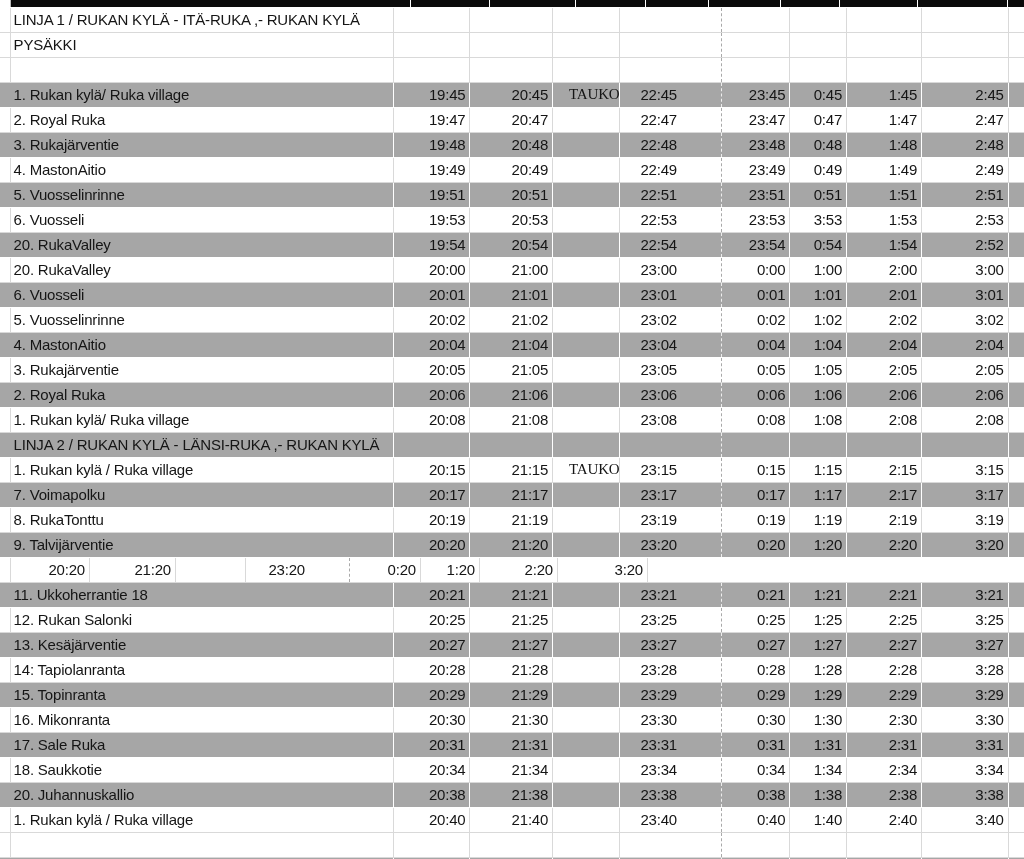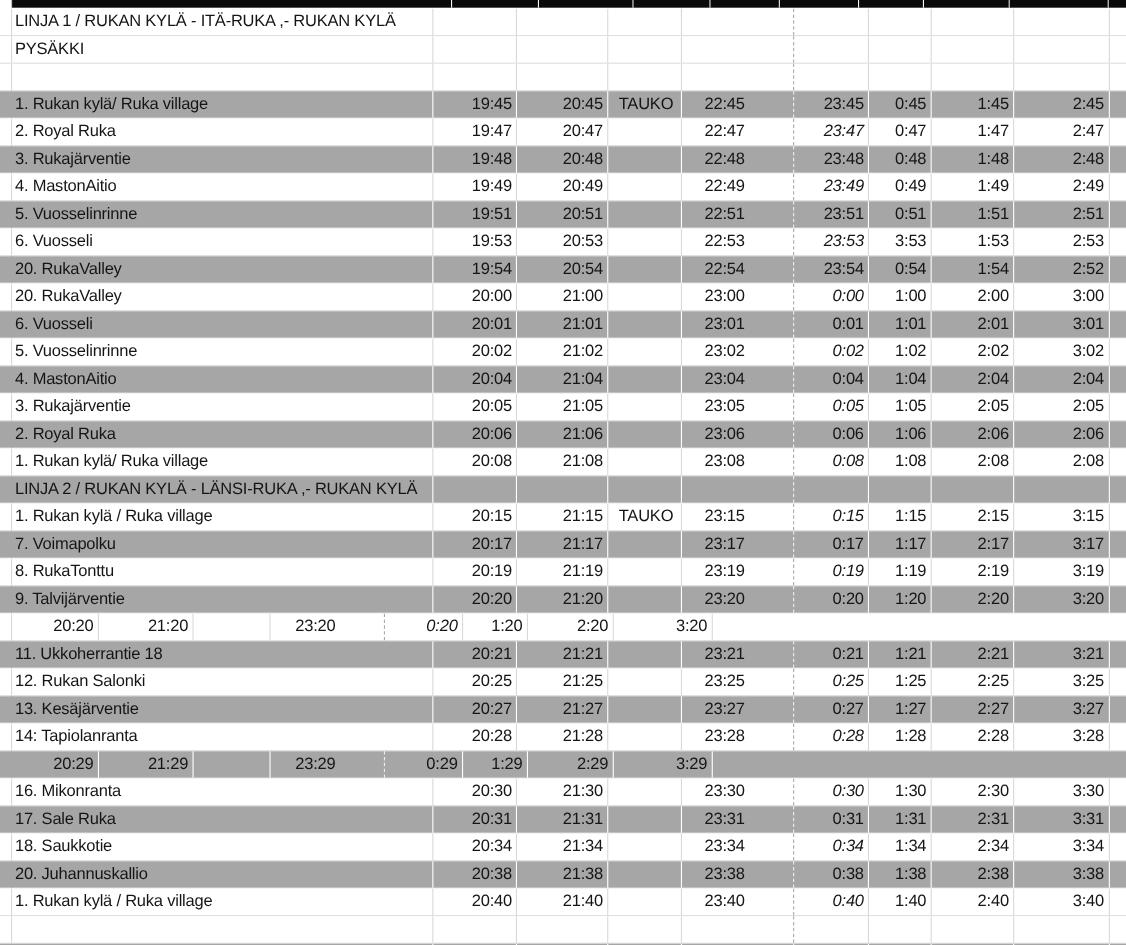--- a/index.html
+++ b/index.html
@@ -10,27 +10,27 @@
     cursor:cell;
   }
   .row{display:flex;height:25px;box-sizing:border-box;border-bottom:1px solid #d9d9d9;background:#fff;}
   .row.g{background:#a6a6a6;border-bottom-color:#ffffff;}
   .c{box-sizing:border-box;height:100%;line-height:23px;overflow:hidden;white-space:nowrap;
      border-right:1px solid #d9d9d9;}
   .row.g .c{border-right-color:#ffffff;}
   .sliver{width:11px;}
   .row.g .sliver{border-right-color:#a6a6a6;}
   .name{width:400px;padding-left:3px;text-align:left;}
-  .t0{width:79px;} .t1{width:86px;} .tk{width:70px;padding-left:2px;text-align:center;}
+  .t0{width:79px;} .t1{width:86px;} .tk{width:70px;padding-left:2px;text-align:right;font-family:Liberation Serif, serif;}
   .t3{width:63px;border-right:none !important;}
   .t4{width:72px;margin-left:40px;} .t5{width:59px;} .t6{width:78px;} .t7{width:90px;}
   .fill{width:16px;border-right:none;}
   .time{text-align:right;padding-right:4px;}
   
-  .row.w .pb{border-left:1px dashed #a9a9a9;font-style:italic;}
+  .row.w .pb{border-left:1px dashed #a9a9a9;}
   .row.g .pb{border-left:1px dashed #efefef;}
   
   #topbar{display:flex;height:8px;box-sizing:border-box;border-bottom:1px solid #ffffff;}
   #topbar .b{box-sizing:border-box;height:100%;background:#0a0a0a;border-right:1px solid #ffffff;}
   #topbar .b.first{background:#ffffff;border-right:1px solid #bdbdbd;}
   #topbar .b.last{border-right:none;}
 </style>
 </head>
 <body>
 
@@ -394,20 +394,21 @@
         <div class="c tk"></div>
         <div class="c t3 time">23:28</div>
         <div class="c t4 time pb">0:28</div>
         <div class="c t5 time">1:28</div>
         <div class="c t6 time">2:28</div>
         <div class="c t7 time">3:28</div>
         <div class="c fill"></div>
       </div>
       <div class="row g">
         <div class="c sliver"></div>
+        <div class="c name">15. Topinranta</div>
         <div class="c t0 time">20:29</div>
         <div class="c t1 time">21:29</div>
         <div class="c tk"></div>
         <div class="c t3 time">23:29</div>
         <div class="c t4 time pb">0:29</div>
         <div class="c t5 time">1:29</div>
         <div class="c t6 time">2:29</div>
         <div class="c t7 time">3:29</div>
         <div class="c fill"></div>
       </div>

